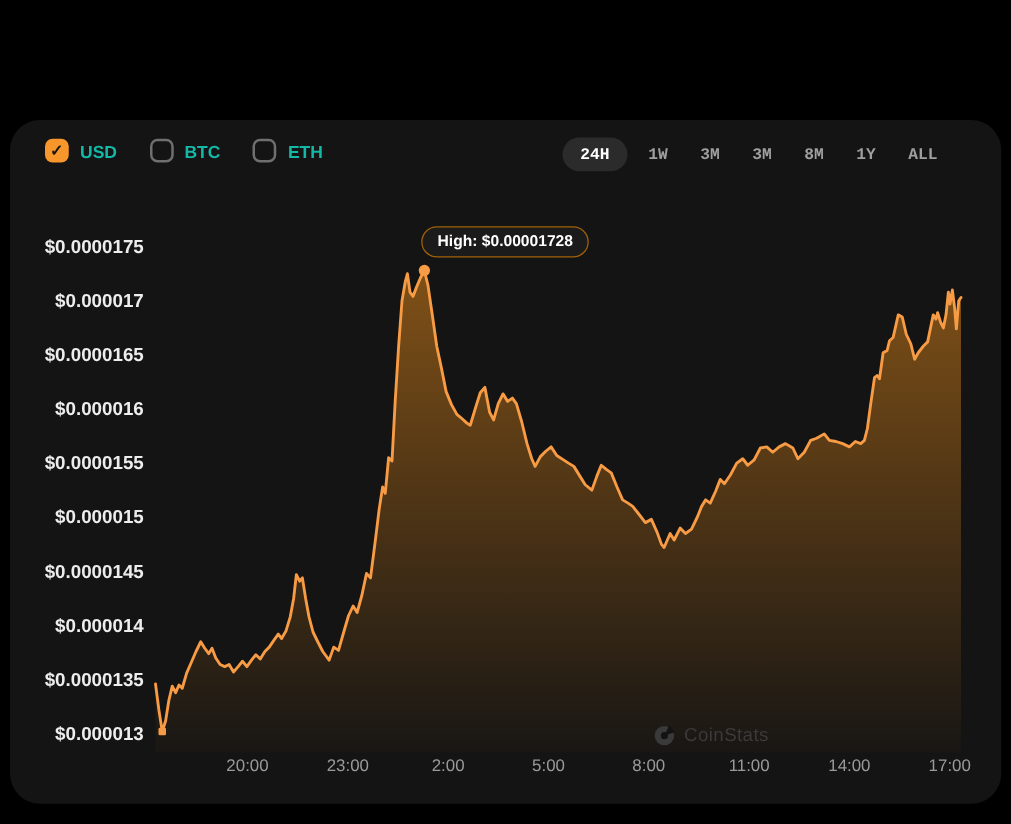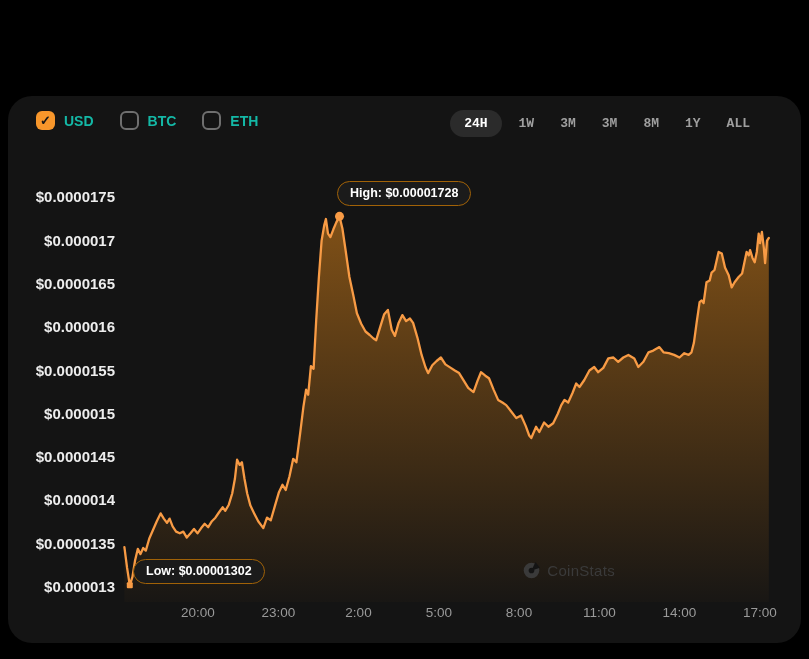--- a/index.html
+++ b/index.html
@@ -41,21 +41,21 @@
 
   .chart-wrap { position:absolute; left:0; top:0; width:648px; height:547px;border-radius:23px; }
   svg text.ylab { font-family:"Liberation Sans", sans-serif; font-size:15px; font-weight:600; fill:#ededed; }
   svg text.xlab { font-family:"Liberation Sans", sans-serif; font-size:13.5px; font-weight:400; fill:#9a9a9a; }
 
   .tooltip { position:absolute; background:#1b1b1b; border:1px solid #a16207; border-radius:14px;
              padding:4px 12px 5px; color:#fff; font-size:12.5px; font-weight:700; white-space:nowrap; }
   .tooltip.high { left:329px; top:85px; }
   .tooltip.low  { left:125px; top:463px; }
 
-  .watermark { position:absolute; right:41px; top:466px; display:flex; align-items:flex-start; gap:7px; }
+  .watermark { position:absolute; right:41px; top:484px; display:flex; align-items:flex-start; gap:7px; }
   .watermark span { color:#3a3a3a; font-size:15px; font-weight:500; letter-spacing:.3px; }
 </style>
 </head>
 <body>
 
 <div class="page">
 
 
   <section class="card">
 
@@ -110,21 +110,20 @@
           <text x="270.3" y="521" text-anchor="middle" class="xlab">23:00</text>
           <text x="350.5" y="521" text-anchor="middle" class="xlab">2:00</text>
           <text x="430.8" y="521" text-anchor="middle" class="xlab">5:00</text>
           <text x="511.0" y="521" text-anchor="middle" class="xlab">8:00</text>
           <text x="591.3" y="521" text-anchor="middle" class="xlab">11:00</text>
           <text x="671.5" y="521" text-anchor="middle" class="xlab">14:00</text>
           <text x="751.8" y="521" text-anchor="middle" class="xlab">17:00</text>
         </svg>
 
       <div class="tooltip high">High: $0.00001728</div>
-      <div class="tooltip low">Low: $0.00001302</div>
 
       <div class="watermark">
         <svg width="17" height="17" viewBox="0 0 24 24">
           <circle cx="12" cy="12" r="11" fill="#3a3a3a"></circle>
           <path d="M12 12 L17.5 0 L24 8 Z" fill="#141414"></path>
           <circle cx="12" cy="12" r="4" fill="#141414"></circle>
         </svg>
         <span>CoinStats</span>
       </div>
     </div>

